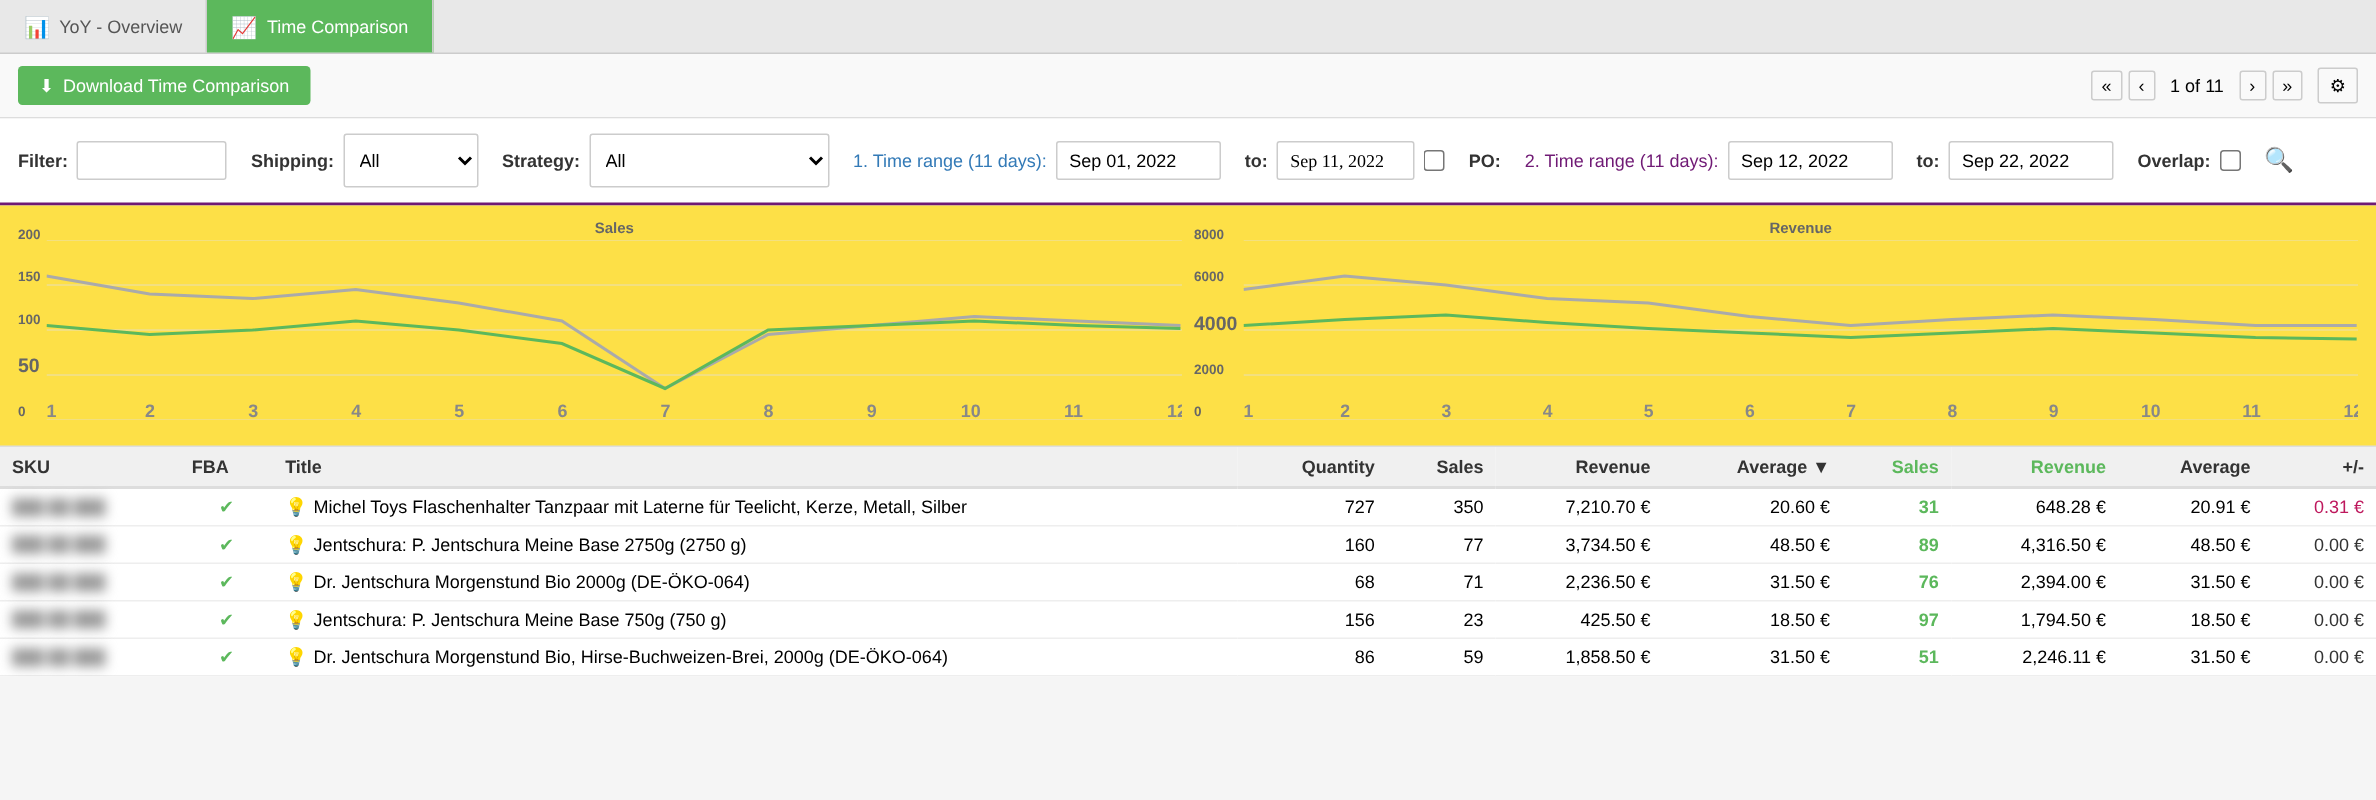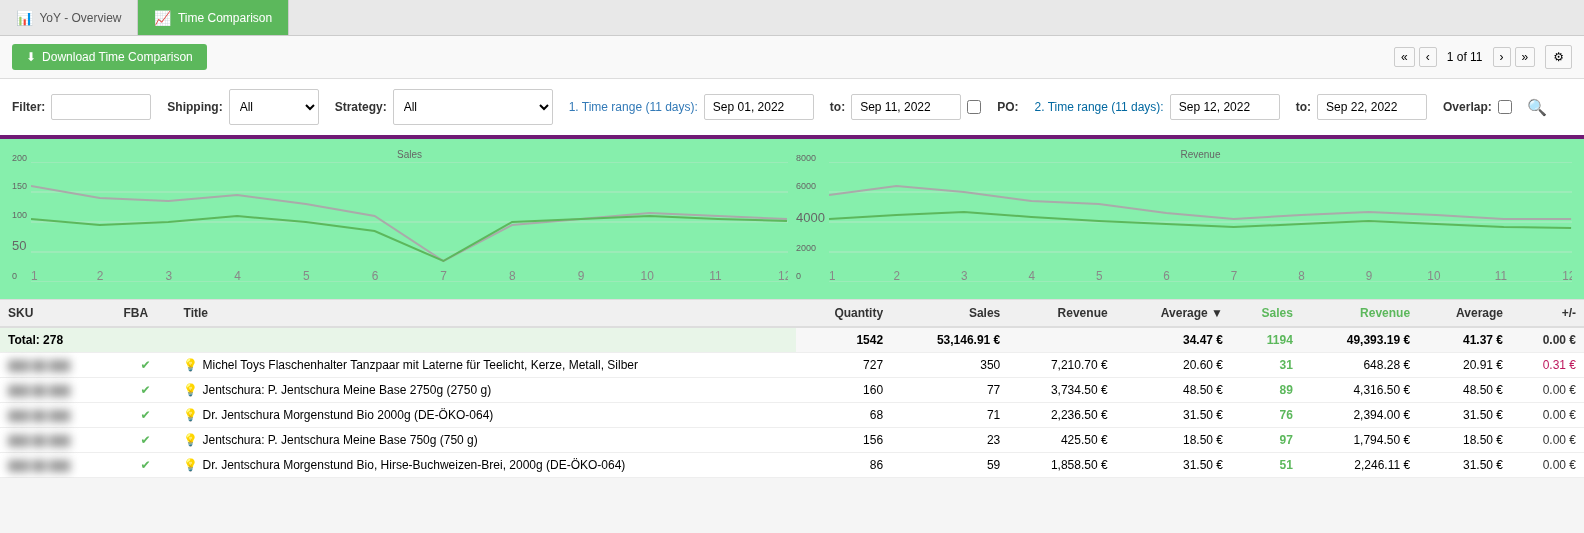--- a/index.html
+++ b/index.html
@@ -58,21 +58,21 @@
       background: none; border: 1px solid #ccc; padding: 4px 7px; cursor: pointer; border-radius: 2px; margin-left: 6px;
     }
 
     
     .filters-row {
       background: white;
       padding: 10px 12px;
       display: flex;
       align-items: center;
       gap: 16px;
-      border-bottom: 4px solid #701a75;
+      border-bottom: 2px solid #701a75;
       flex-wrap: wrap;
     }
     .filter-group {
       display: flex; align-items: center; gap: 6px;
     }
     .filter-label { font-weight: bold; color: #333; }
     .filter-input {
       border: 1px solid #ccc; padding: 3px 6px; border-radius: 2px; font-size: 12px; height: 26px;
     }
     .filter-select {
@@ -81,25 +81,26 @@
     .filter-range-label { color: #337ab7; }
     .filter-date {
       border: 1px solid #ccc; padding: 3px 8px; border-radius: 2px; font-size: 12px; height: 26px; background: white;
     }
     .search-icon-btn {
       background: none; border: none; cursor: pointer; font-size: 16px; color: #666;
     }
 
     
     .charts-area {
-      background: #86efac;
+      background: #fde047;
       padding: 10px 12px;
       display: flex;
       gap: 8px;
       border-bottom: 1px solid #ddd;
+      font-weight: bold;
     }
     .chart-container {
       flex: 1;
       position: relative;
       height: 140px;
     }
     .chart-wrapper {
       display: flex;
       align-items: stretch;
     }
@@ -196,28 +197,28 @@
     <select class="filter-select" style="width:160px;">
       <option>All</option>
     </select>
   </div>
   <div class="filter-group">
     <span class="filter-range-label" style="color:#337ab7;">1. Time range (11 days):</span>
     <input class="filter-date" type="text" style="width: 110px;" value="Sep 01, 2022">
   </div>
   <div class="filter-group">
     <span class="filter-label">to:</span>
-    <input class="filter-date" type="text" style="width: 110px;" value="Sep 11, 2022">
+    <input class="filter-date" type="text" style="width: 92px; font-family: Liberation Serif, serif;" value="Sep 11, 2022">
     <input type="checkbox" class="overlap-checkbox" style="">
   </div>
   <div class="filter-group">
     <span class="filter-label">PO:</span>
   </div>
   <div class="filter-group">
-    <span class="filter-range-label" style="color:#0369a1;">2. Time range (11 days):</span>
+    <span class="filter-range-label" style="color:#701a75;">2. Time range (11 days):</span>
     <input class="filter-date" type="text" style="width: 110px;" value="Sep 12, 2022">
   </div>
   <div class="filter-group">
     <span class="filter-label">to:</span>
     <input class="filter-date" type="text" style="width: 110px;" value="Sep 22, 2022">
   </div>
   <div class="filter-group">
     <span class="filter-label">Overlap:</span>
     <input type="checkbox" class="overlap-checkbox" style="">
   </div>
@@ -319,31 +320,20 @@
         <th style="text-align:right;">Revenue</th>
         <th style="text-align:right;">Average ▼</th>
         <th class="green" style="text-align:right;color:#5cb85c;">Sales</th>
         <th class="green" style="text-align:right;color:#5cb85c;">Revenue</th>
         <th style="text-align:right;">Average</th>
         <th style="text-align:right;">+/-</th>
       </tr>
     </thead>
     <tbody id="table-body">
 
-      <tr class="total-row">
-        <td colspan="3" style="background:#e8f5e8;">Total: 278</td>
-        <td class="td-num">1542</td>
-        <td class="td-num">53,146.91 €</td>
-        <td class="td-num"></td>
-        <td class="td-num">34.47 €</td>
-        <td class="td-num td-green">1194</td>
-        <td class="td-num">49,393.19 €</td>
-        <td class="td-num">41.37 €</td>
-        <td class="td-num td-change-neutral">0.00 €</td>
-      </tr>
     <tr>
           <td class="td-sku" style="filter: blur(4px); color: rgb(153, 153, 153); user-select: none;">███ ██ ███</td>
           <td class="td-fba"><span style="color:#5cb85c;">✔</span></td>
           <td class="td-title"><span class="bulb-icon">💡</span>Michel Toys Flaschenhalter Tanzpaar mit Laterne für Teelicht, Kerze, Metall, Silber</td>
           <td class="td-num">727</td>
           <td class="td-num">350</td>
           <td class="td-num">7,210.70 €</td>
           <td class="td-num">20.60 €</td>
           <td class="td-num td-green">31</td>
           <td class="td-num">648.28 €</td>

